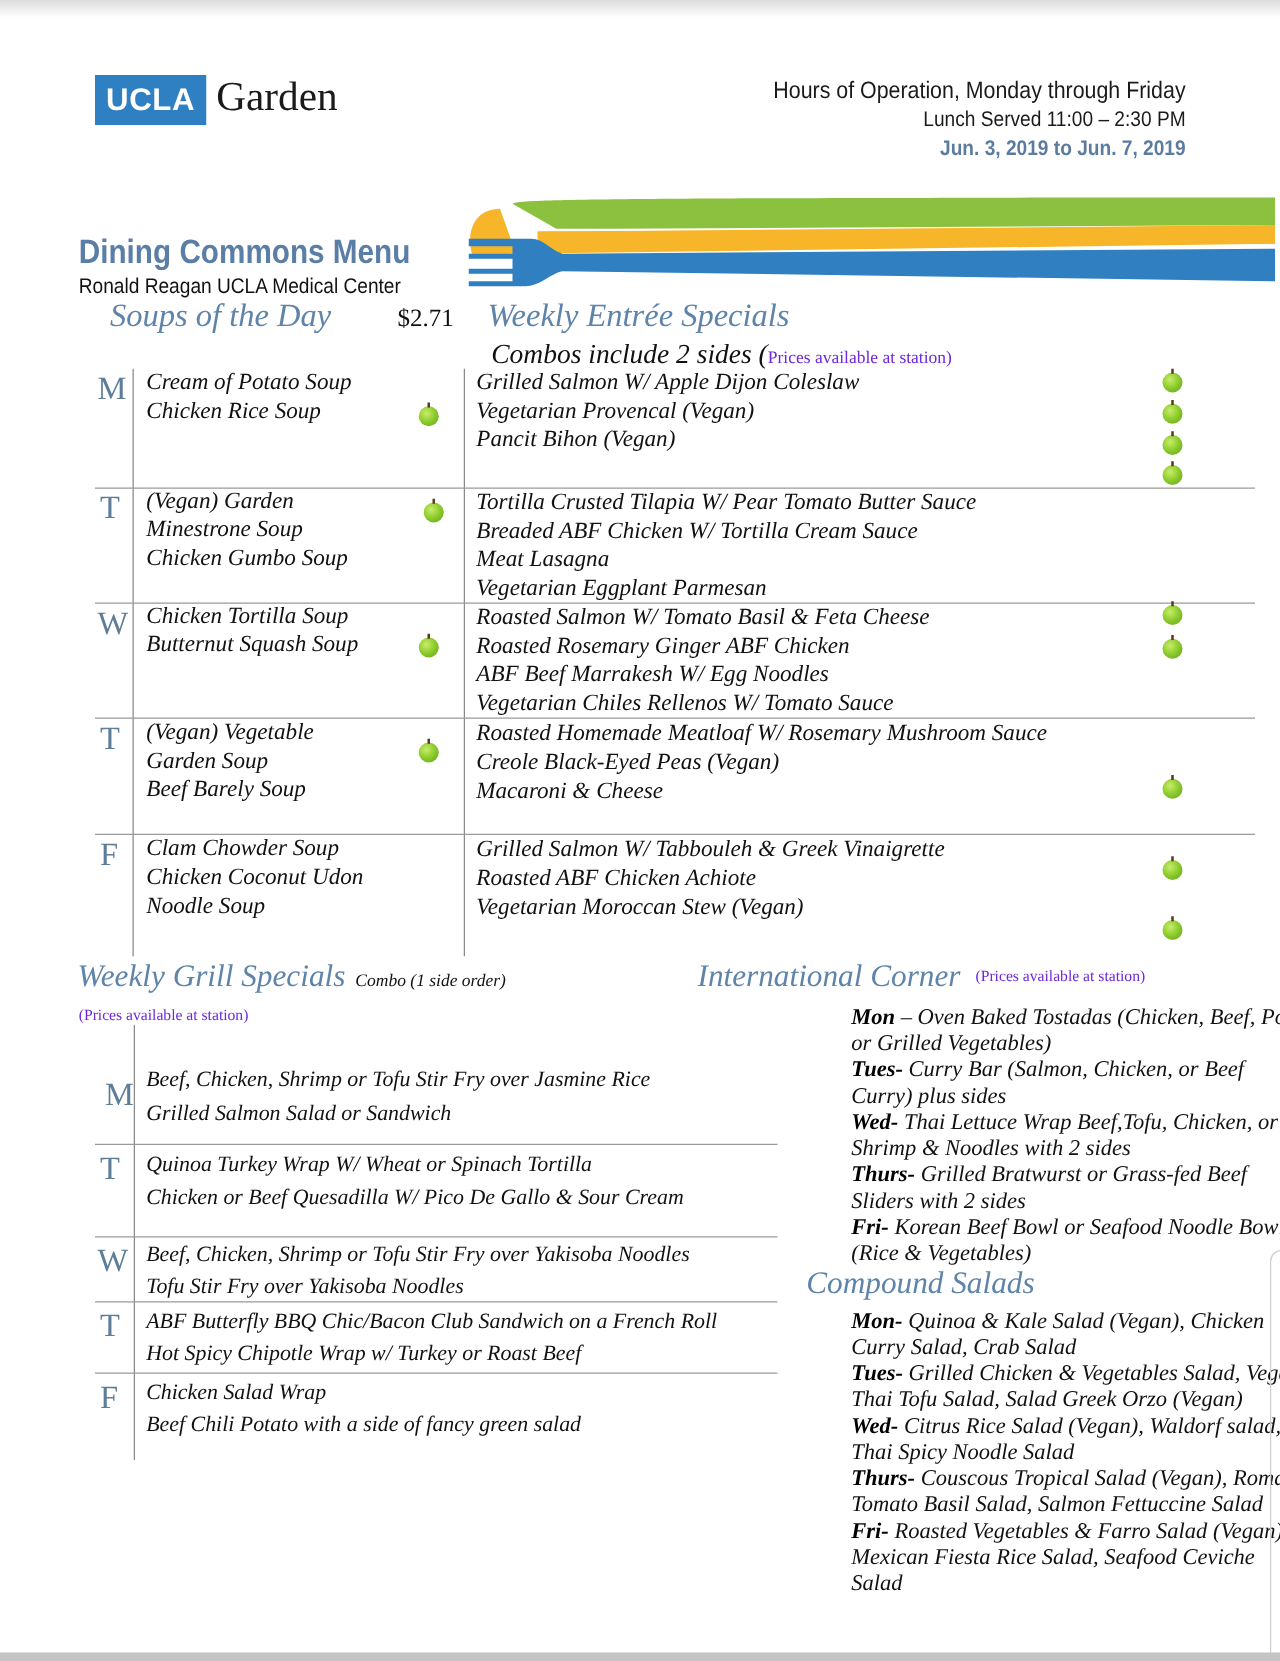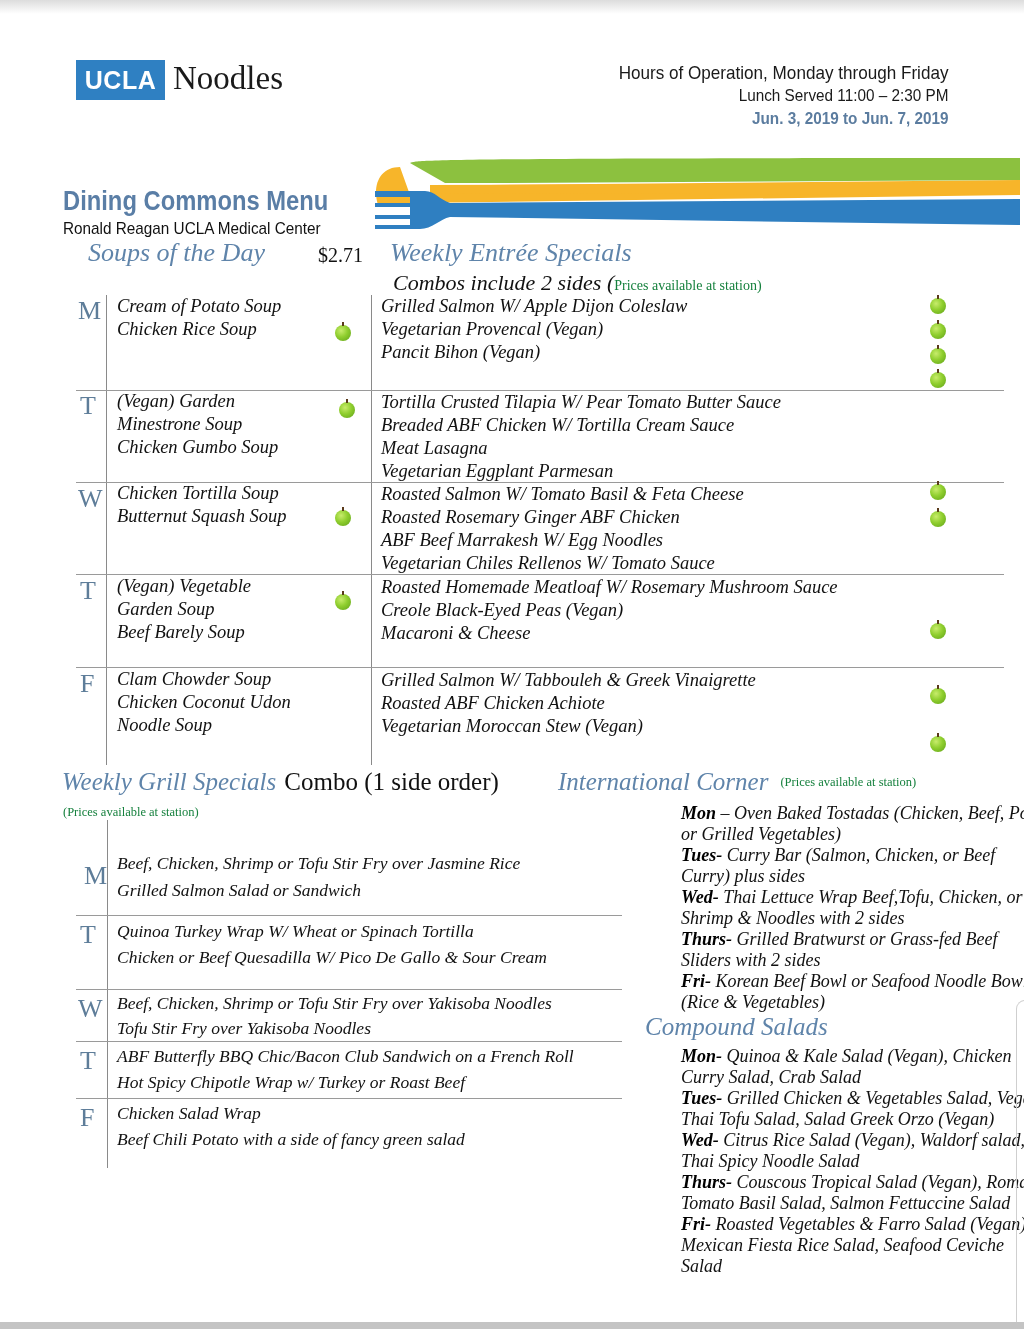--- a/index.html
+++ b/index.html
@@ -25,21 +25,21 @@
   .hours .l3 { font-size: 17px; color: #5b7c9f; font-weight: bold; margin-top: 3px; transform: scaleX(0.9); transform-origin: right; white-space: nowrap; }
 
   
   .title { left: 63px; top: 186px; font-family: "Liberation Sans", sans-serif; font-weight: bold;
     font-size: 27px; color: #5a7ea6; transform: scaleX(0.88); transform-origin: left; white-space: nowrap; }
   .subtitle { left: 63px; top: 219px; font-family: "Liberation Sans", sans-serif; font-size: 17px;
     color: #111; transform: scaleX(0.9); transform-origin: left; white-space: nowrap; }
 
   .section-head { font-family: "Liberation Serif", serif; font-style: italic; color: #5f84aa; white-space: nowrap; }
   .price { font-family: "Liberation Serif", serif; font-size: 20px; color: #111; }
-  .red-note { font-family: "Liberation Serif", serif; color: #15803d; font-style: normal; white-space: nowrap; }
+  .red-note { font-family: "Liberation Serif", serif; color: #6d28d9; font-style: normal; white-space: nowrap; }
 
   .day { font-family: "Liberation Serif", serif; font-size: 26px; color: #5e7d99; }
   .item { font-family: "Liberation Serif", serif; font-style: italic; font-size: 18.5px; color: #111;
     line-height: 23px; white-space: nowrap; }
   .hline { position: absolute; height: 1px; background: #9a9a9a; }
   .vline { position: absolute; width: 1px; background: #8a8a8a; }
 
   .apple { position: absolute; width: 16px; height: 16px; border-radius: 50%;
     background: radial-gradient(circle at 38% 35%, #c8ec6c 0%, #8fce2e 45%, #5ea018 100%); }
   .apple::before { content: ""; position: absolute; left: 7px; top: -3px; width: 2px; height: 4px; background: #5a3a1a; }
@@ -47,21 +47,21 @@
   .intl p, .salad p { margin: 0; }
   .intl, .salad { font-family: "Liberation Serif", serif; font-style: italic; font-size: 18px; line-height: 21px; color: #111; margin-left: 36px; }
   .intl b, .salad b { font-weight: bold; color: #000; }
 </style>
 </head>
 <body>
 
 <div class="top-shade"></div>
 
 <div class="abs logo-box">UCLA</div>
-<div class="abs logo-text">Noodles</div>
+<div class="abs logo-text">Garden</div>
 
 <div class="abs hours">
   <div class="l1">Hours of Operation, Monday through Friday</div>
   <div class="l2">Lunch Served 11:00 – 2:30 PM</div>
   <div class="l3">Jun. 3, 2019 to Jun. 7, 2019</div>
 </div>
 
 <svg class="abs" style="left:370px;top:155px" width="650" height="80" viewBox="0 0 650 80">
   <path d="M30 12 C 10 12, 2 30, 8 50 L 40 48 L 650 40 L 650 25 L 120 30 L 40 40 Z" fill="#f7b52a"></path>
   <path d="M40 8 C 45 5, 60 3, 650 3 L 650 25 L 120 28 L 75 28 Z" fill="#8cc13f"></path>
@@ -160,21 +160,21 @@
 <div class="abs" style="left:381px;top:669px">
   <div class="item">Grilled Salmon W/ Tabbouleh &amp; Greek Vinaigrette</div>
   <div class="item">Roasted ABF Chicken Achiote</div>
   <div class="item">Vegetarian Moroccan Stew (Vegan)</div>
 </div>
 <div class="apple" style="left:930px;top:688px"></div>
 <div class="apple" style="left:930px;top:736px"></div>
 
 <div class="abs" style="left:62px;top:768px;white-space:nowrap">
   <span class="section-head" style="font-size:25px">Weekly Grill Specials</span>
-  <span style="font-size:25px;margin-left:4px">Combo (1 side order)</span>
+  <span style="font-style:italic;font-size:14px;margin-left:4px">Combo (1 side order)</span>
 </div>
 <div class="abs red-note" style="left:63px;top:805px;font-size:12.5px">(Prices available at station)</div>
 
 <div class="vline" style="left:107px;top:820px;height:348px"></div>
 <div class="hline" style="left:76px;top:915px;width:546px"></div>
 <div class="hline" style="left:76px;top:989px;width:546px"></div>
 <div class="hline" style="left:76px;top:1041px;width:546px"></div>
 <div class="hline" style="left:76px;top:1098px;width:546px"></div>
 
 <div class="abs day" style="left:84px;top:861px">M</div>

